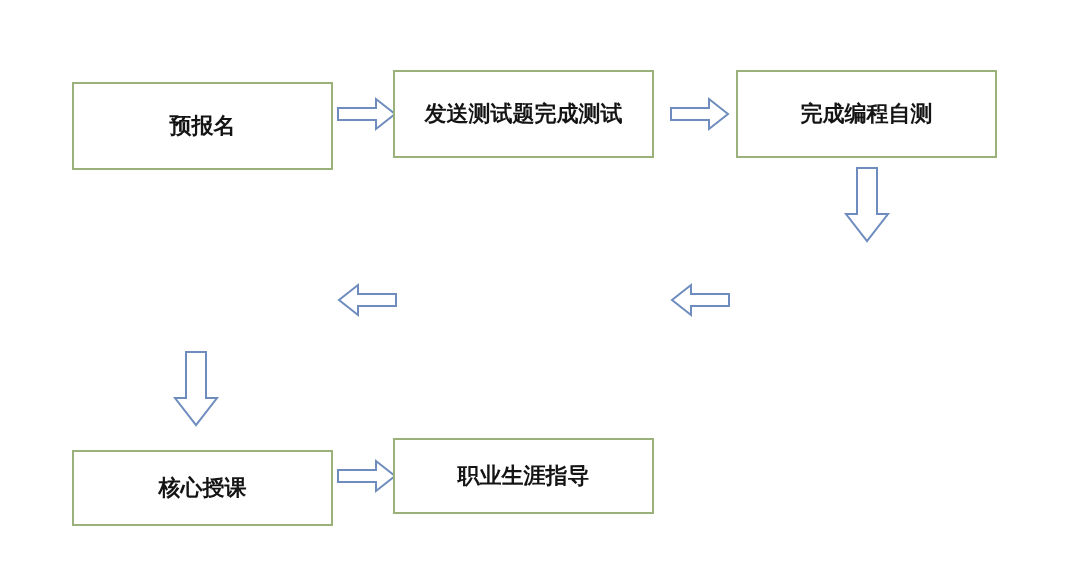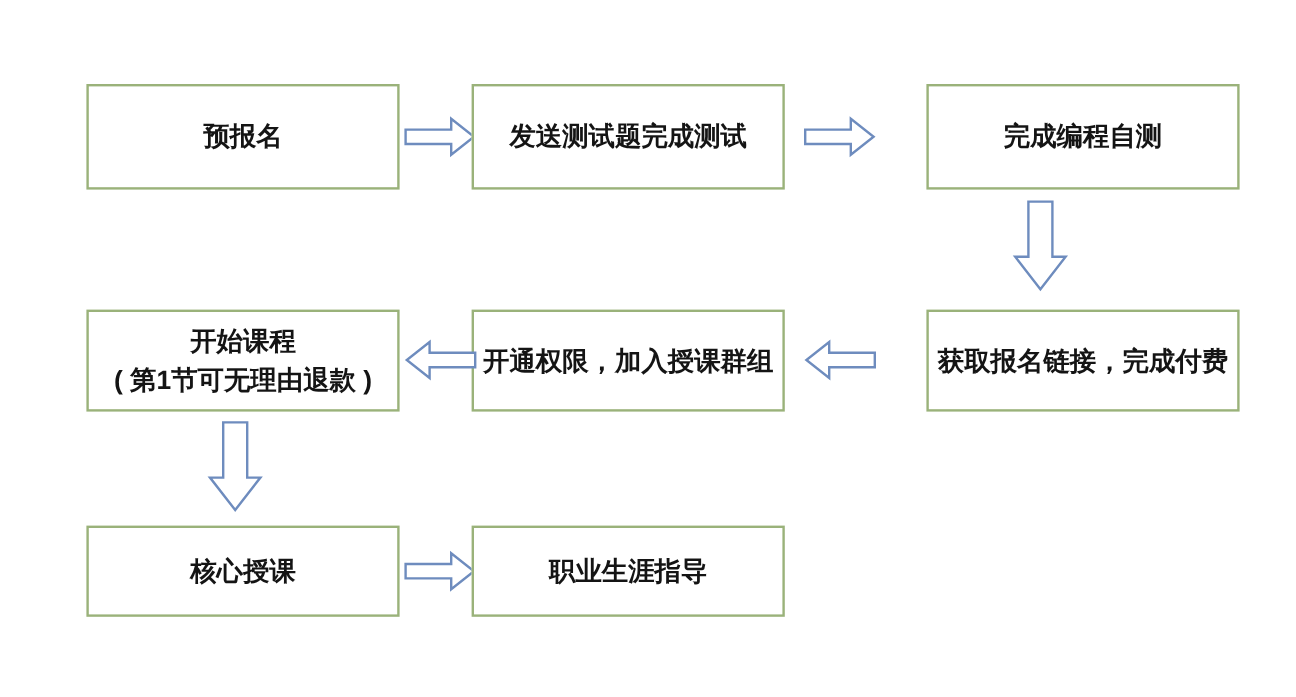--- a/index.html
+++ b/index.html
@@ -27,23 +27,23 @@
     text-align: center;
     font-weight: bold;
     font-size: 22px;
     line-height: 1.45;
     color: #141414;
     white-space: nowrap;
   }
   .flow-box .line:empty { display: none; }
 
   
-  .c1 { left: 72px;  width: 261px; }
+  .c1 { left: 72px;  width: 261px; margin-top: 12px; }
   .c2 { left: 393px; width: 261px; }
-  .c3 { left: 736px; width: 261px; margin-left: 36px; }
+  .c3 { left: 736px; width: 261px; }
   .r1 { top: 70px;  height: 88px; }
   .r2 { top: 258px; height: 85px; }
   .r3 { top: 438px; height: 76px; justify-content: center; }
 
   .arrow { position: absolute; }
   .arrow path {
     fill: #ffffff;
     stroke: #6e8cbe;
     stroke-width: 2;
     stroke-linejoin: miter;
@@ -80,42 +80,30 @@
 
   <div class="flow-box r1 c3">
     <span class="line">完成编程自测</span>
 
   </div>
 
   <svg id="ad1" class="arrow" width="48" height="78" viewBox="0 0 48 78">
     <path d="M14 2 H34 V48 H45 L24 75 L3 48 H14 Z"></path>
   </svg>
 
-  <div class="flow-box r2 c3">
-    <span class="line">获取报名链接，完成付费</span>
-
-  </div>
 
   <svg id="ar2a" class="arrow" width="62" height="36" viewBox="0 0 62 36">
     <path d="M60 12 H22 V3 L3 18 L22 33 V24 H60 Z"></path>
   </svg>
 
-  <div class="flow-box r2 c2">
-    <span class="line">开通权限，加入授课群组</span>
-
-  </div>
 
   <svg id="ar2b" class="arrow" width="62" height="36" viewBox="0 0 62 36">
     <path d="M60 12 H22 V3 L3 18 L22 33 V24 H60 Z"></path>
   </svg>
 
-  <div class="flow-box r2 c1">
-    <span class="line">开始课程</span>
-    <span class="line">( 第1节可无理由退款 )</span>
-  </div>
 
   <svg id="ad2" class="arrow" width="48" height="78" viewBox="0 0 48 78">
     <path d="M14 2 H34 V48 H45 L24 75 L3 48 H14 Z"></path>
   </svg>
 
   <div class="flow-box r3 c1">
     <span class="line">核心授课</span>
 
   </div>
 

